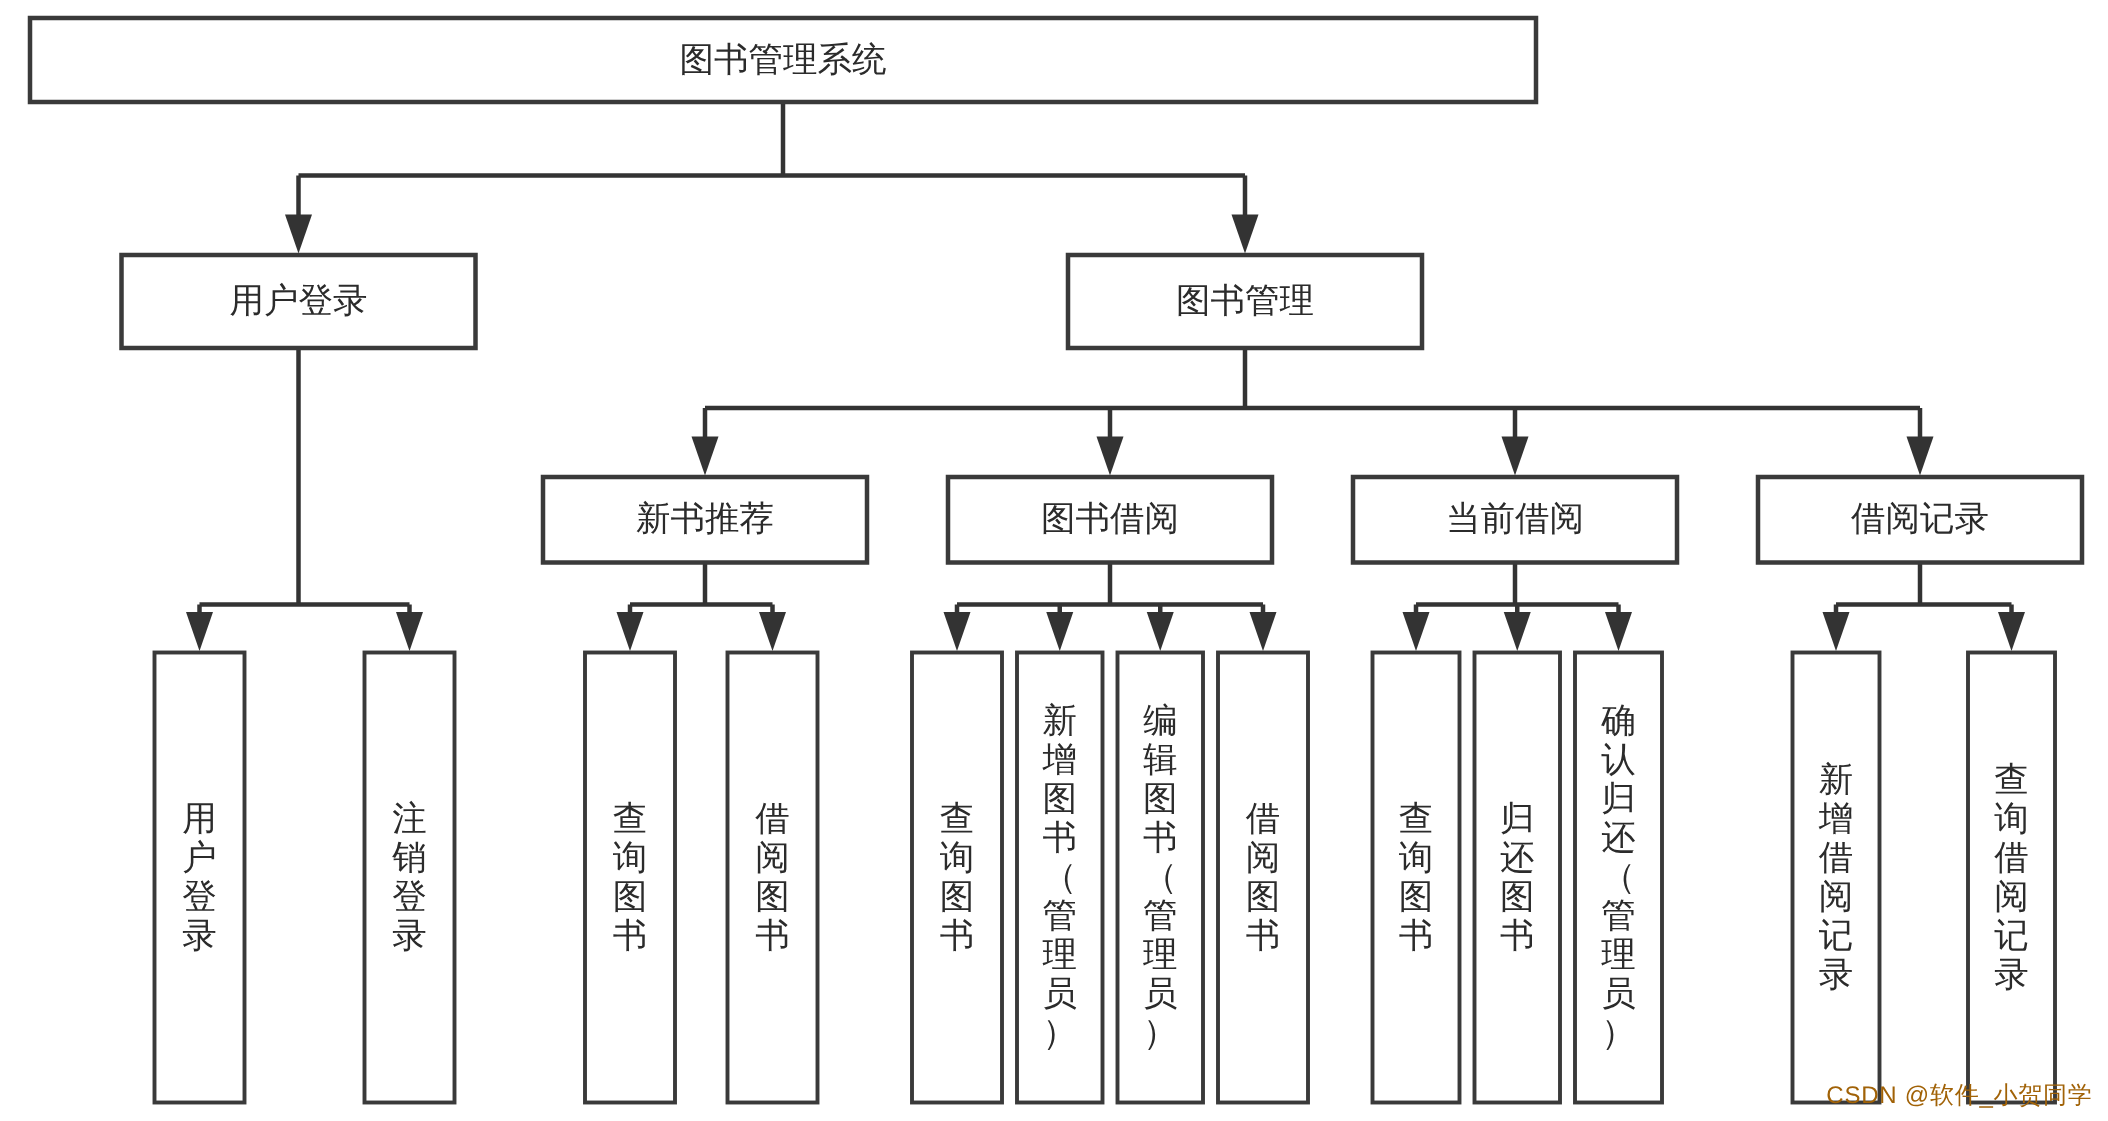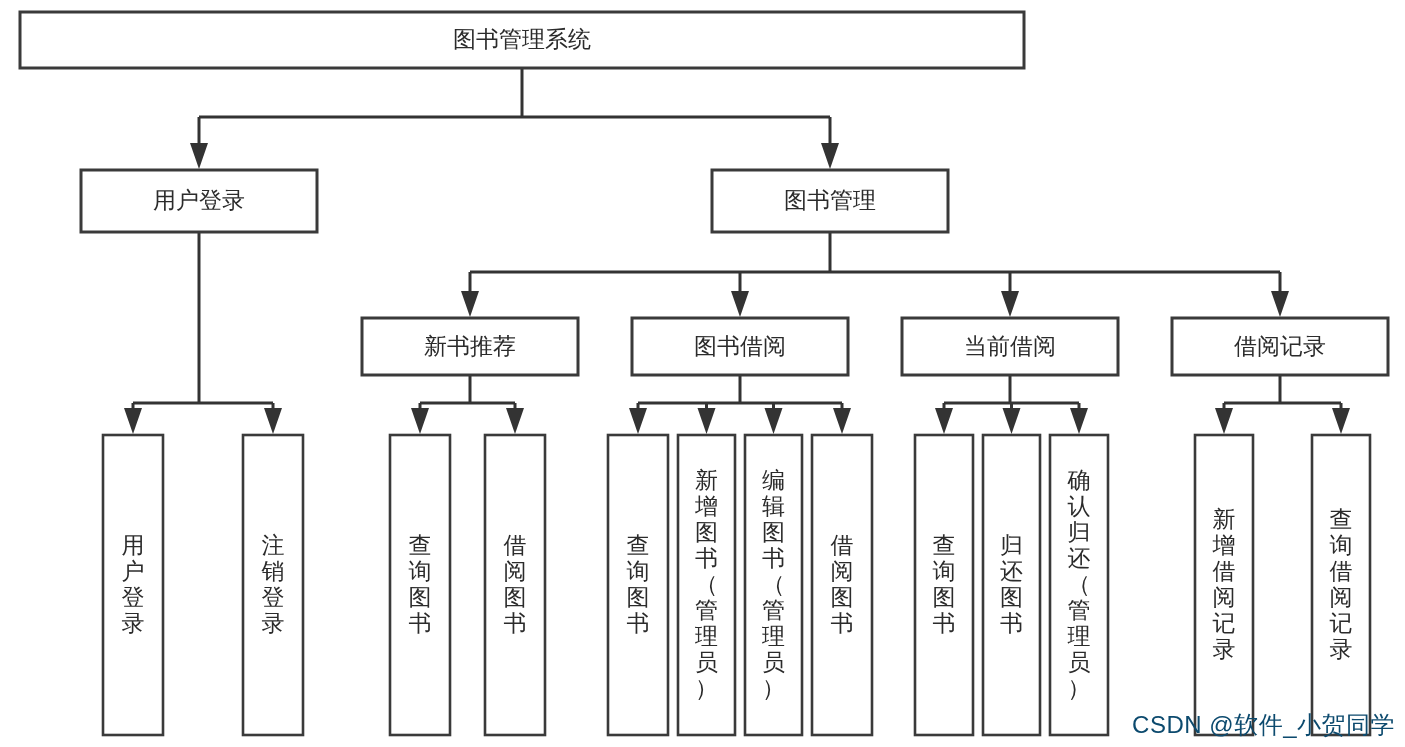--- a/index.html
+++ b/index.html
@@ -60,22 +60,22 @@
     fill: #2b2b2b;
     font-family: "Liberation Sans", "DejaVu Sans", sans-serif;
     font-size: 23px;
     text-anchor: middle;
   }
   .watermark-text {
     position: absolute;
     right: 10px;
     bottom: 6px;
     font-family: "Liberation Sans", "DejaVu Sans", sans-serif;
-    font-size: 24px;
-    color: #0c4a6e;
+    font-size: 16px;
+    color: #a16207;
     white-space: nowrap;
     letter-spacing: 0.5px;
     user-select: none;
   }
 </style>
 </head>
 <body>
 
 <div id="diagram-root">
   <svg id="tree-svg" viewBox="0 0 1405 747" xmlns="http://www.w3.org/2000/svg">

